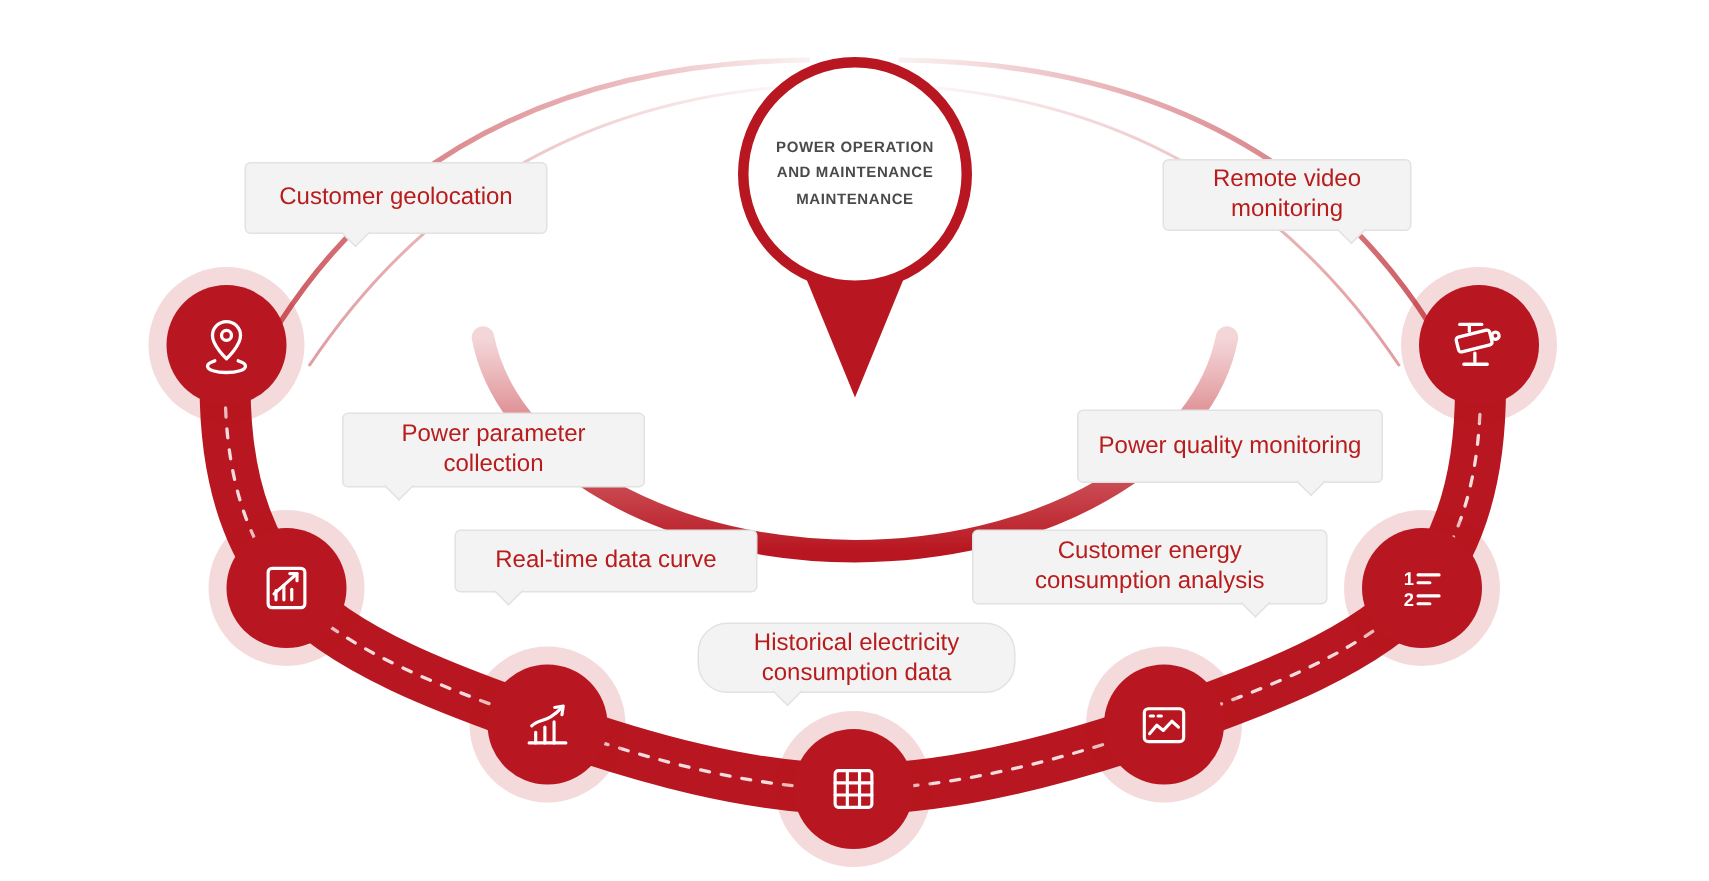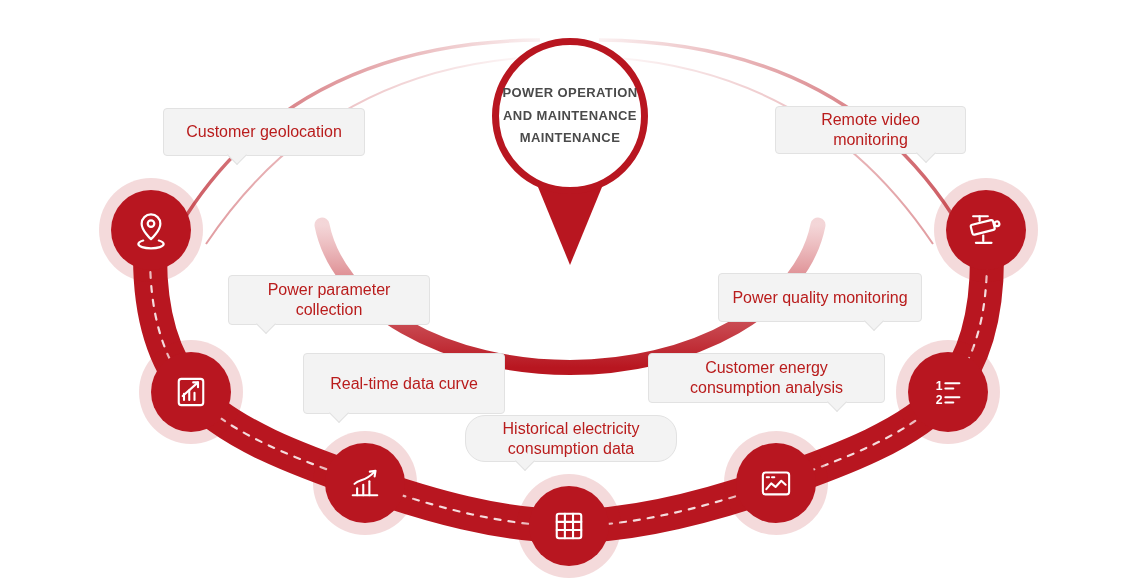--- a/index.html
+++ b/index.html
@@ -7,21 +7,21 @@
     position:relative;width:1139px;height:587px;background:#ffffff;overflow:hidden;
     font-family:"Liberation Sans",sans-serif;
   }
   .bg{position:absolute;left:0;top:0;z-index:0;}
   .center-badge{
     position:absolute;left:492px;top:38px;width:156px;height:156px;box-sizing:border-box;
     background:#ffffff;border:7px solid #b81620;border-radius:50%;
     display:flex;flex-direction:column;align-items:center;justify-content:center;z-index:2;
   }
   .center-badge .line{
-    font-size:13px;font-weight:bold;color:#4a4a4a;letter-spacing:.4px;line-height:1.75;text-align:center;
+    font-size:10px;font-weight:bold;color:#4a4a4a;letter-spacing:.4px;line-height:1.75;text-align:center;
   }
   .node{
     position:absolute;width:80px;height:80px;border-radius:50%;background:#b81620;
     box-shadow:0 0 0 12px rgba(184,22,32,.16);
     display:flex;align-items:center;justify-content:center;z-index:2;
   }
   .node svg{display:block;}
   .n1{left:111px;top:190px;} .n2{left:151px;top:352px;} .n3{left:325px;top:443px;}
   .n4{left:529px;top:486px;} .n5{left:736px;top:443px;} .n6{left:908px;top:352px;}
   .n7{left:946px;top:190px;}
@@ -29,25 +29,25 @@
     position:absolute;background:#f3f3f3;border:1px solid #e2e2e2;border-radius:4px;
     display:flex;align-items:center;justify-content:center;text-align:center;
     color:#b91c1c;font-size:16px;line-height:1.25;padding:4px 10px;box-sizing:border-box;z-index:3;
   }
   .bubble .tail{
     position:absolute;bottom:-7px;width:13px;height:13px;background:#f3f3f3;
     border-right:1px solid #e2e2e2;border-bottom:1px solid #e2e2e2;transform:rotate(45deg);
   }
   .b1{left:163px;top:108px;width:202px;height:48px;} .b1 .tail{left:66px;}
   .b2{left:228px;top:275px;width:202px;height:50px;} .b2 .tail{left:30px;}
-  .b3{left:303px;top:353px;width:202px;height:61px;align-items:center;} .b3 .tail{left:28px;}
+  .b3{left:303px;top:353px;width:202px;height:42px;align-items:center;} .b3 .tail{left:28px;}
   .b4{left:465px;top:415px;width:212px;height:47px;border-radius:20px;} .b4 .tail{left:52px;}
   .b5{left:648px;top:353px;width:237px;height:50px;} .b5 .tail{right:40px;}
   .b6{left:718px;top:273px;width:204px;height:49px;text-align:center;} .b6 .tail{right:40px;}
-  .b7{left:775px;top:106px;width:191px;height:48px;} .b7 .tail{right:32px;}
+  .b7{left:775px;top:106px;width:166px;height:48px;} .b7 .tail{right:32px;}
 </style>
 </head>
 <body>
 
 <div class="stage">
 
   <svg class="bg" width="1139" height="587" viewBox="0 0 1139 587">
     <defs>
       <linearGradient id="ribbonGrad" x1="0" y1="0" x2="0" y2="1">
         <stop offset="0" stop-color="#d9767c" stop-opacity="0.3"></stop>

